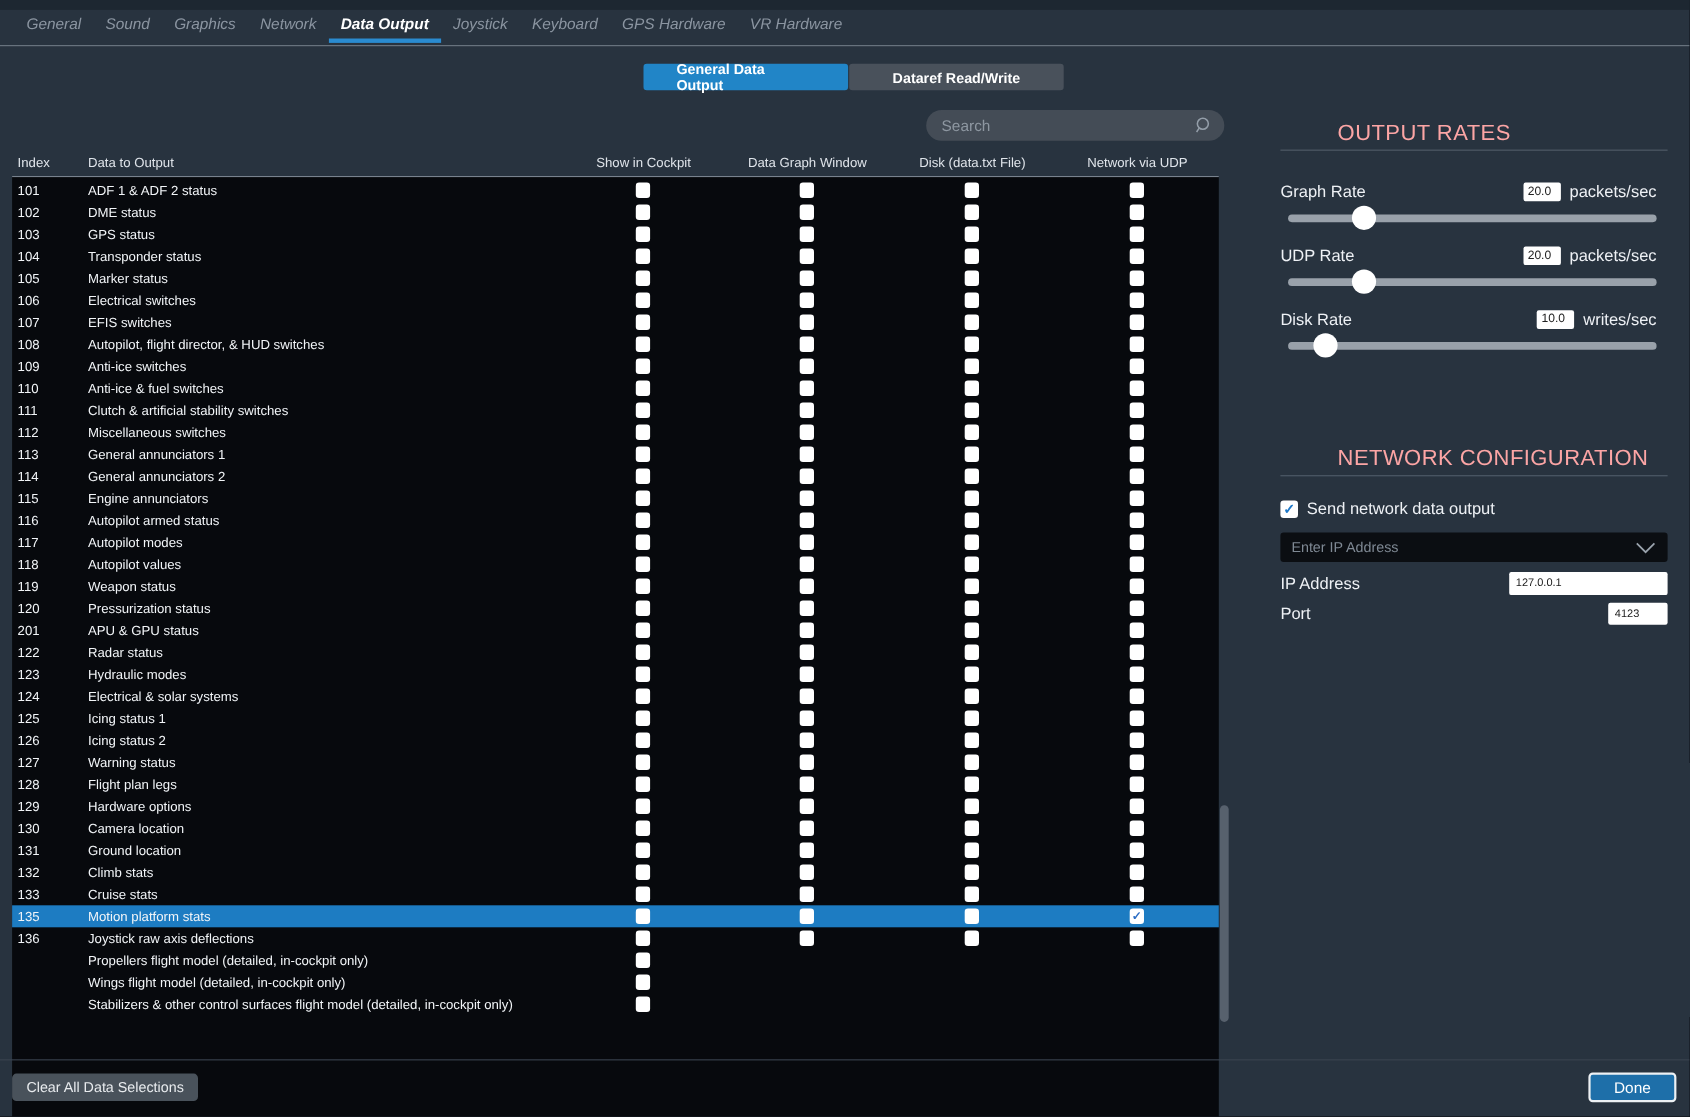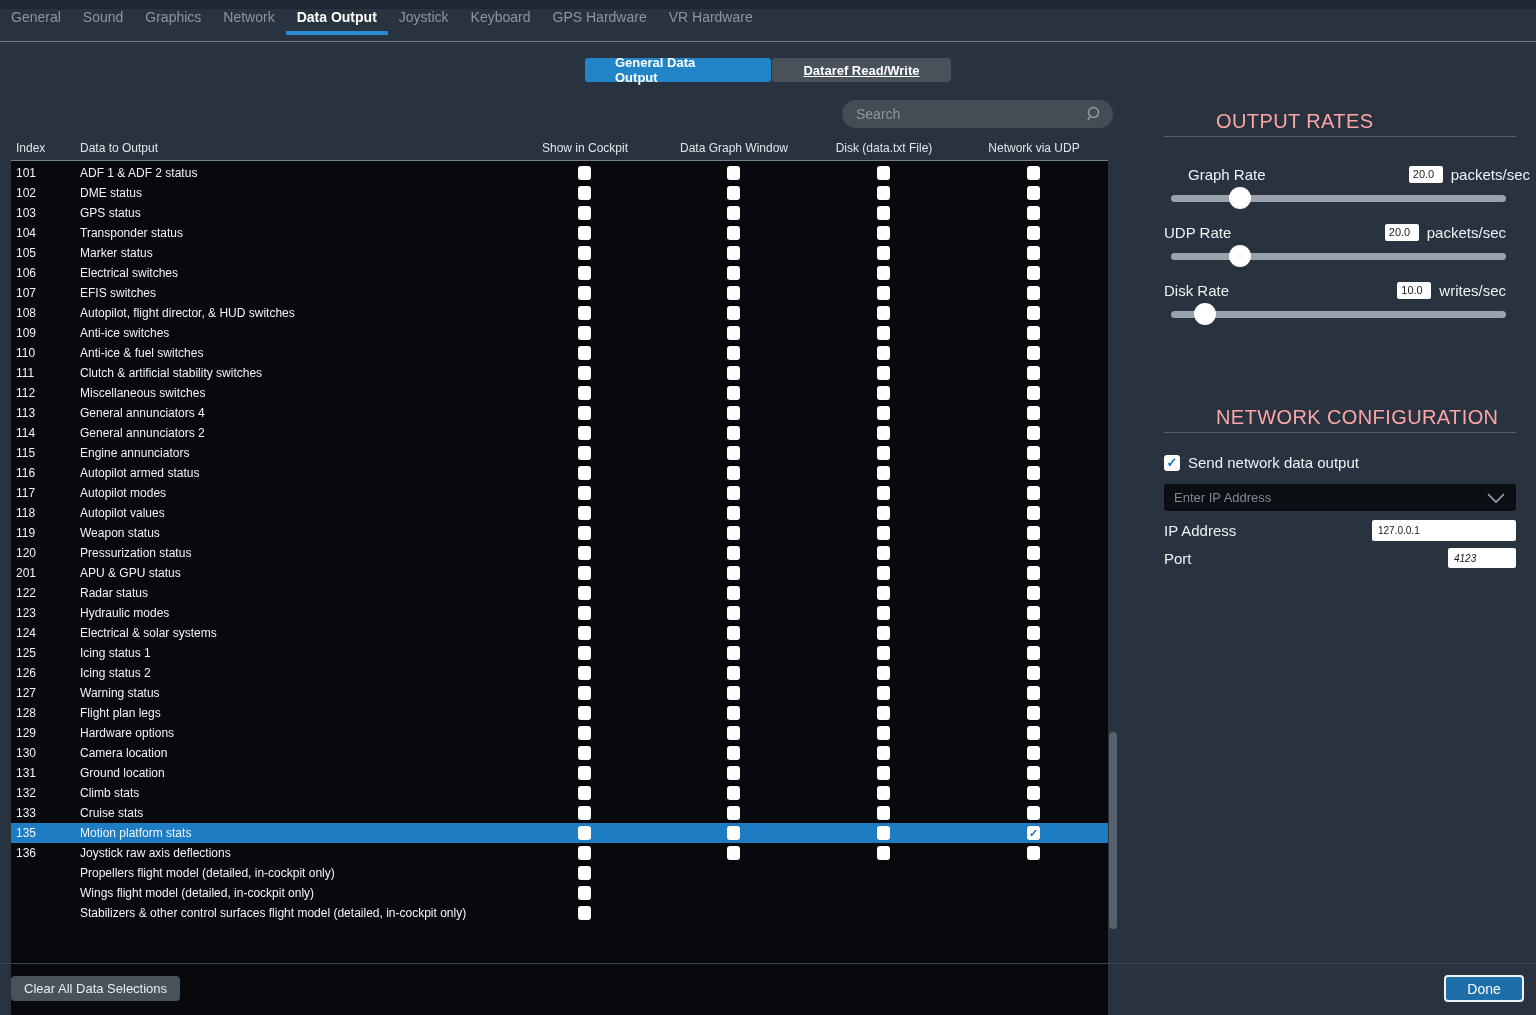--- a/index.html
+++ b/index.html
@@ -8,41 +8,42 @@
     position:relative;
     background:#28333f;
     font-family:"Liberation Sans", sans-serif;
     color:#e8ecf0;
     overflow:hidden;
   }
   
   .topstrip { position:absolute; top:0; left:0; width:1536px; height:9px; background:#1d2731; }
   .tabbar {
     position:absolute; top:9px; left:0; width:1536px; height:33px;
-    display:flex; align-items:flex-start; 
+    display:flex; align-items:center; padding-left:13px;
     border-bottom:1px solid #6e7984;
+    font-style:italic;
   }
   .tab {
     padding:0 11px 8px 11px; font-size:14px; color:#8b95a1; cursor:default;
     position:relative; white-space:nowrap;
   }
   .tab.active { color:#ffffff; font-weight:bold; }
   .tab.active::after {
     content:""; position:absolute; left:0; right:0; bottom:-2px; height:4px;
     background:#2a8bd0;
   }
   
   .subtabs { position:absolute; top:58px; left:585px; display:flex; }
   .subtab {
     height:24px; padding:0 30px; display:flex; align-items:center; justify-content:center;
     font-size:13px; font-weight:bold; color:#ffffff; background:#49515b; border-radius:3px;
   }
   .subtab.active { background:#2185c7; }
   .subtab.general { width:186px; }
-  .subtab.dataref { width:179px; margin-left:1px;text-decoration:underline; }
+  .subtab.dataref { width:195px; margin-left:1px; }
   
   .search {
     position:absolute; top:100px; left:842px; width:271px; height:28px;
     background:#444c56; border-radius:14px; display:flex; align-items:center;
     padding:0 10px 0 14px;
   }
   .search input {
     flex:1; background:transparent; border:none; outline:none;
     font-size:14px; color:#c8cfd6; font-family:"Liberation Sans",sans-serif;
   }
@@ -123,21 +124,21 @@
     position:absolute; left:1164px; width:352px; display:flex; align-items:center;
     font-size:15px; color:#eef1f5;
   }
   .field-row .spacer { flex:1; }
   .textinput {
     background:#ffffff; border:none; outline:none; border-radius:2px;
     font-size:10px; color:#1a1a1a; padding:0 0 0 6px; height:21px;
     font-family:"Liberation Sans",sans-serif;
   }
   .ip-input { width:144px; }
-  .port-input { width:68px; height:20px;font-style:italic; }
+  .port-input { width:54px; height:20px; }
   
   .footer-divider { position:absolute; left:0; top:963px; width:1536px; height:1px; background:#3a4450; }
   .clear-btn {
     position:absolute; left:11px; top:976px; height:25px; padding:0 13px;
     background:#49525b; border:none; border-radius:4px;
     font-size:13px; color:#e8ebee; font-family:"Liberation Sans",sans-serif;
     display:flex; align-items:center;
   }
   .done-btn {
     position:absolute; left:1444px; top:975px; width:80px; height:27px;
@@ -276,21 +277,21 @@
     <div class="trow">
       <div class="cell-index">112</div>
       <div class="cell-label">Miscellaneous switches</div>
       <span class="cb c0"></span>
       <span class="cb c1"></span>
       <span class="cb c2"></span>
       <span class="cb c3"></span>
     </div>
     <div class="trow">
       <div class="cell-index">113</div>
-      <div class="cell-label">General annunciators 4</div>
+      <div class="cell-label">General annunciators 1</div>
       <span class="cb c0"></span>
       <span class="cb c1"></span>
       <span class="cb c2"></span>
       <span class="cb c3"></span>
     </div>
     <div class="trow">
       <div class="cell-index">114</div>
       <div class="cell-label">General annunciators 2</div>
       <span class="cb c0"></span>
       <span class="cb c1"></span>
@@ -480,21 +481,21 @@
       <div class="cell-label">Stabilizers &amp; other control surfaces flight model (detailed, in-cockpit only)</div>
       <span class="cb c0"></span>
     </div>
   </div>
 
 <div class="scroll-thumb"></div>
 
 <div class="panel-heading" style="top:110px;">OUTPUT RATES</div>
 <div class="panel-divider" style="top:136px;"></div>
 
-<div class="rate-row" style="top:164px;margin-left:24px;">
+<div class="rate-row" style="top:164px;">
   <span>Graph Rate</span>
   <span class="spacer"></span>
   <input class="valbox" value="20.0" style="">
   <span class="unit">packets/sec</span>
 </div>
 <div class="slider" style="top:187px;">
   <div class="track"></div>
   <div class="thumb" style="left:69px;"></div>
 </div>
 

